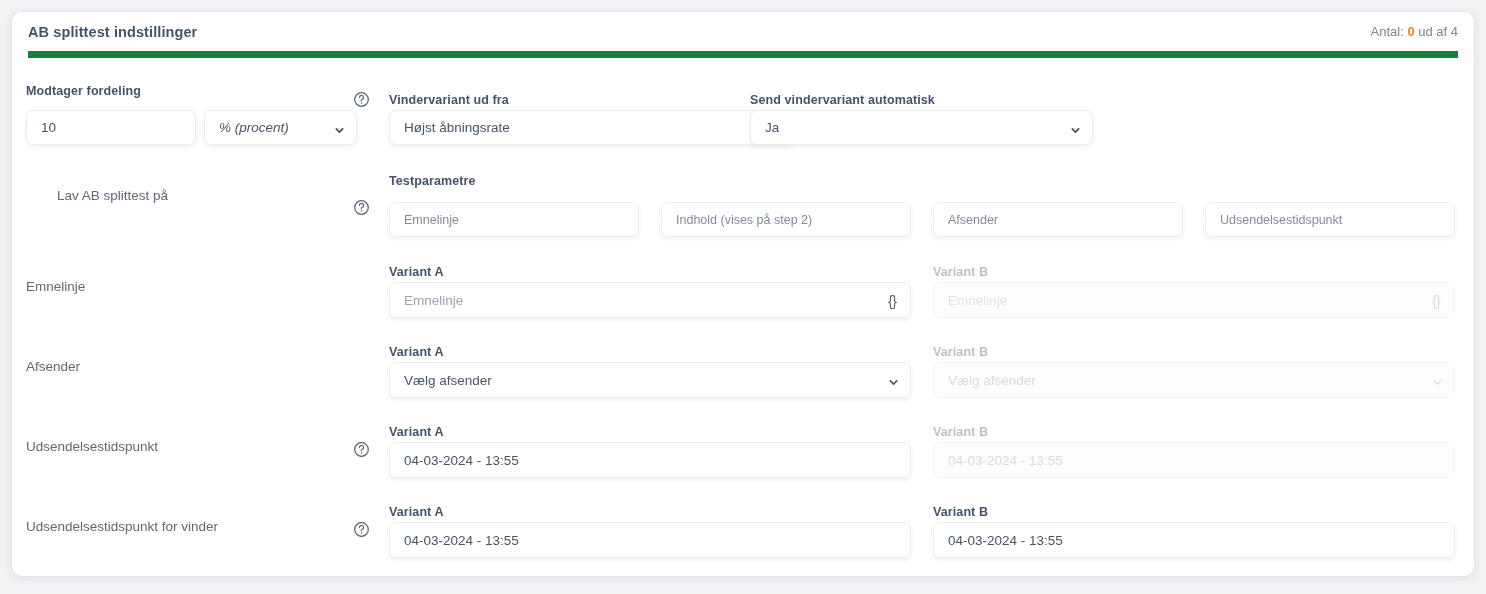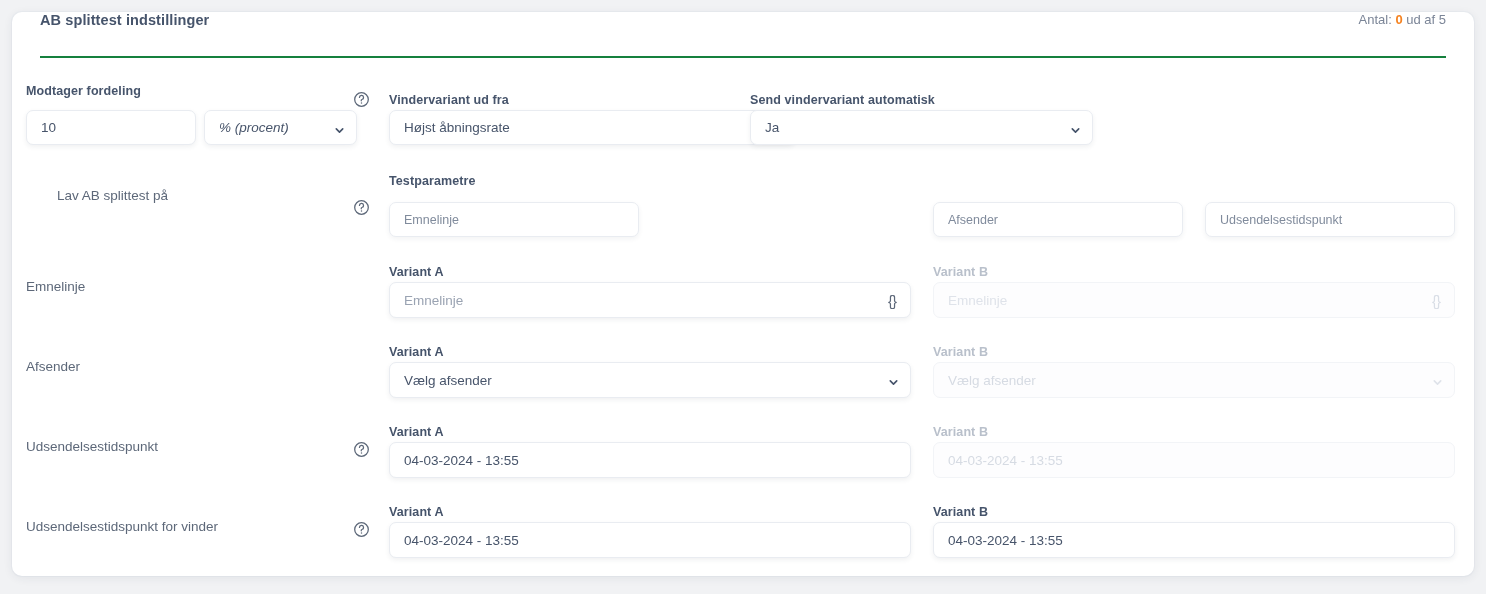--- a/index.html
+++ b/index.html
@@ -19,25 +19,25 @@
     background: #ffffff;
     border-radius: 10px;
     box-shadow: 0 2px 10px rgba(42,52,74,0.08), 0 0 0 1px rgba(230,233,238,0.55);
     overflow: hidden;
   }
 
   
   .card-header {
     position: relative;
     height: 46px;
-    margin: 0 28px;
+    margin: 0 16px;
     display: flex;
-    align-items: flex-start;
+    align-items: center;
     justify-content: space-between;
-    border-bottom: 2px solid #15803d;
+    border-bottom: 7px solid #15803d;
   }
   .card-title {
     font-size: 14.5px;
     font-weight: bold;
     color: #46546b;
     letter-spacing: .1px;
   }
   .counter {
     font-size: 13px;
     color: #7b8597;
@@ -116,21 +116,21 @@
 <body>
 
 <div class="page">
   <div class="card">
 
     <div class="card-header">
       <div class="card-title">AB splittest indstillinger</div>
       <div class="counter">
         <span>Antal:</span>
         <span class="num">0</span>
-        <span>ud af 5</span>
+        <span>ud af 4</span>
       </div>
     </div>
 
     <div style="position:absolute;left:14px;top:72px;" class="label-dark">Modtager fordeling</div>
     <span class="help" style="left:341px;top:79px;">
       <svg viewBox="0 0 20 20" width="17" height="17" fill="none" stroke="#5d6879" stroke-width="1.5">
         <circle cx="10" cy="10" r="8"></circle>
         <path d="M7.6 7.6a2.4 2.4 0 1 1 2.9 2.4c-.5.15-.8.6-.8 1.2v.4" stroke-linecap="round"></path>
         <circle cx="10" cy="14.1" r=".85" fill="#5d6879" stroke="none"></circle>
       </svg>
@@ -172,20 +172,23 @@
       <svg viewBox="0 0 20 20" width="17" height="17" fill="none" stroke="#5d6879" stroke-width="1.5">
         <circle cx="10" cy="10" r="8"></circle>
         <path d="M7.6 7.6a2.4 2.4 0 1 1 2.9 2.4c-.5.15-.8.6-.8 1.2v.4" stroke-linecap="round"></path>
         <circle cx="10" cy="14.1" r=".85" fill="#5d6879" stroke="none"></circle>
       </svg>
     </span>
     <div style="position:absolute;left:377px;top:162px;" class="label-dark">Testparametre</div>
 
     <div class="field chip" style="left:377px;top:190px;width:250px;height:35px;">
       <span>Emnelinje</span>
+    </div>
+    <div class="field chip" style="left:649px;top:190px;width:250px;height:35px;">
+      <span>Indhold (vises på step 2)</span>
     </div>
     <div class="field chip" style="left:921px;top:190px;width:250px;height:35px;">
       <span>Afsender</span>
     </div>
     <div class="field chip" style="left:1193px;top:190px;width:250px;height:35px;">
       <span>Udsendelsestidspunkt</span>
     </div>
 
     <div style="position:absolute;left:14px;top:267px;" class="row-label">Emnelinje</div>
     <div style="position:absolute;left:377px;top:253px;" class="label-dark">Variant A</div>

